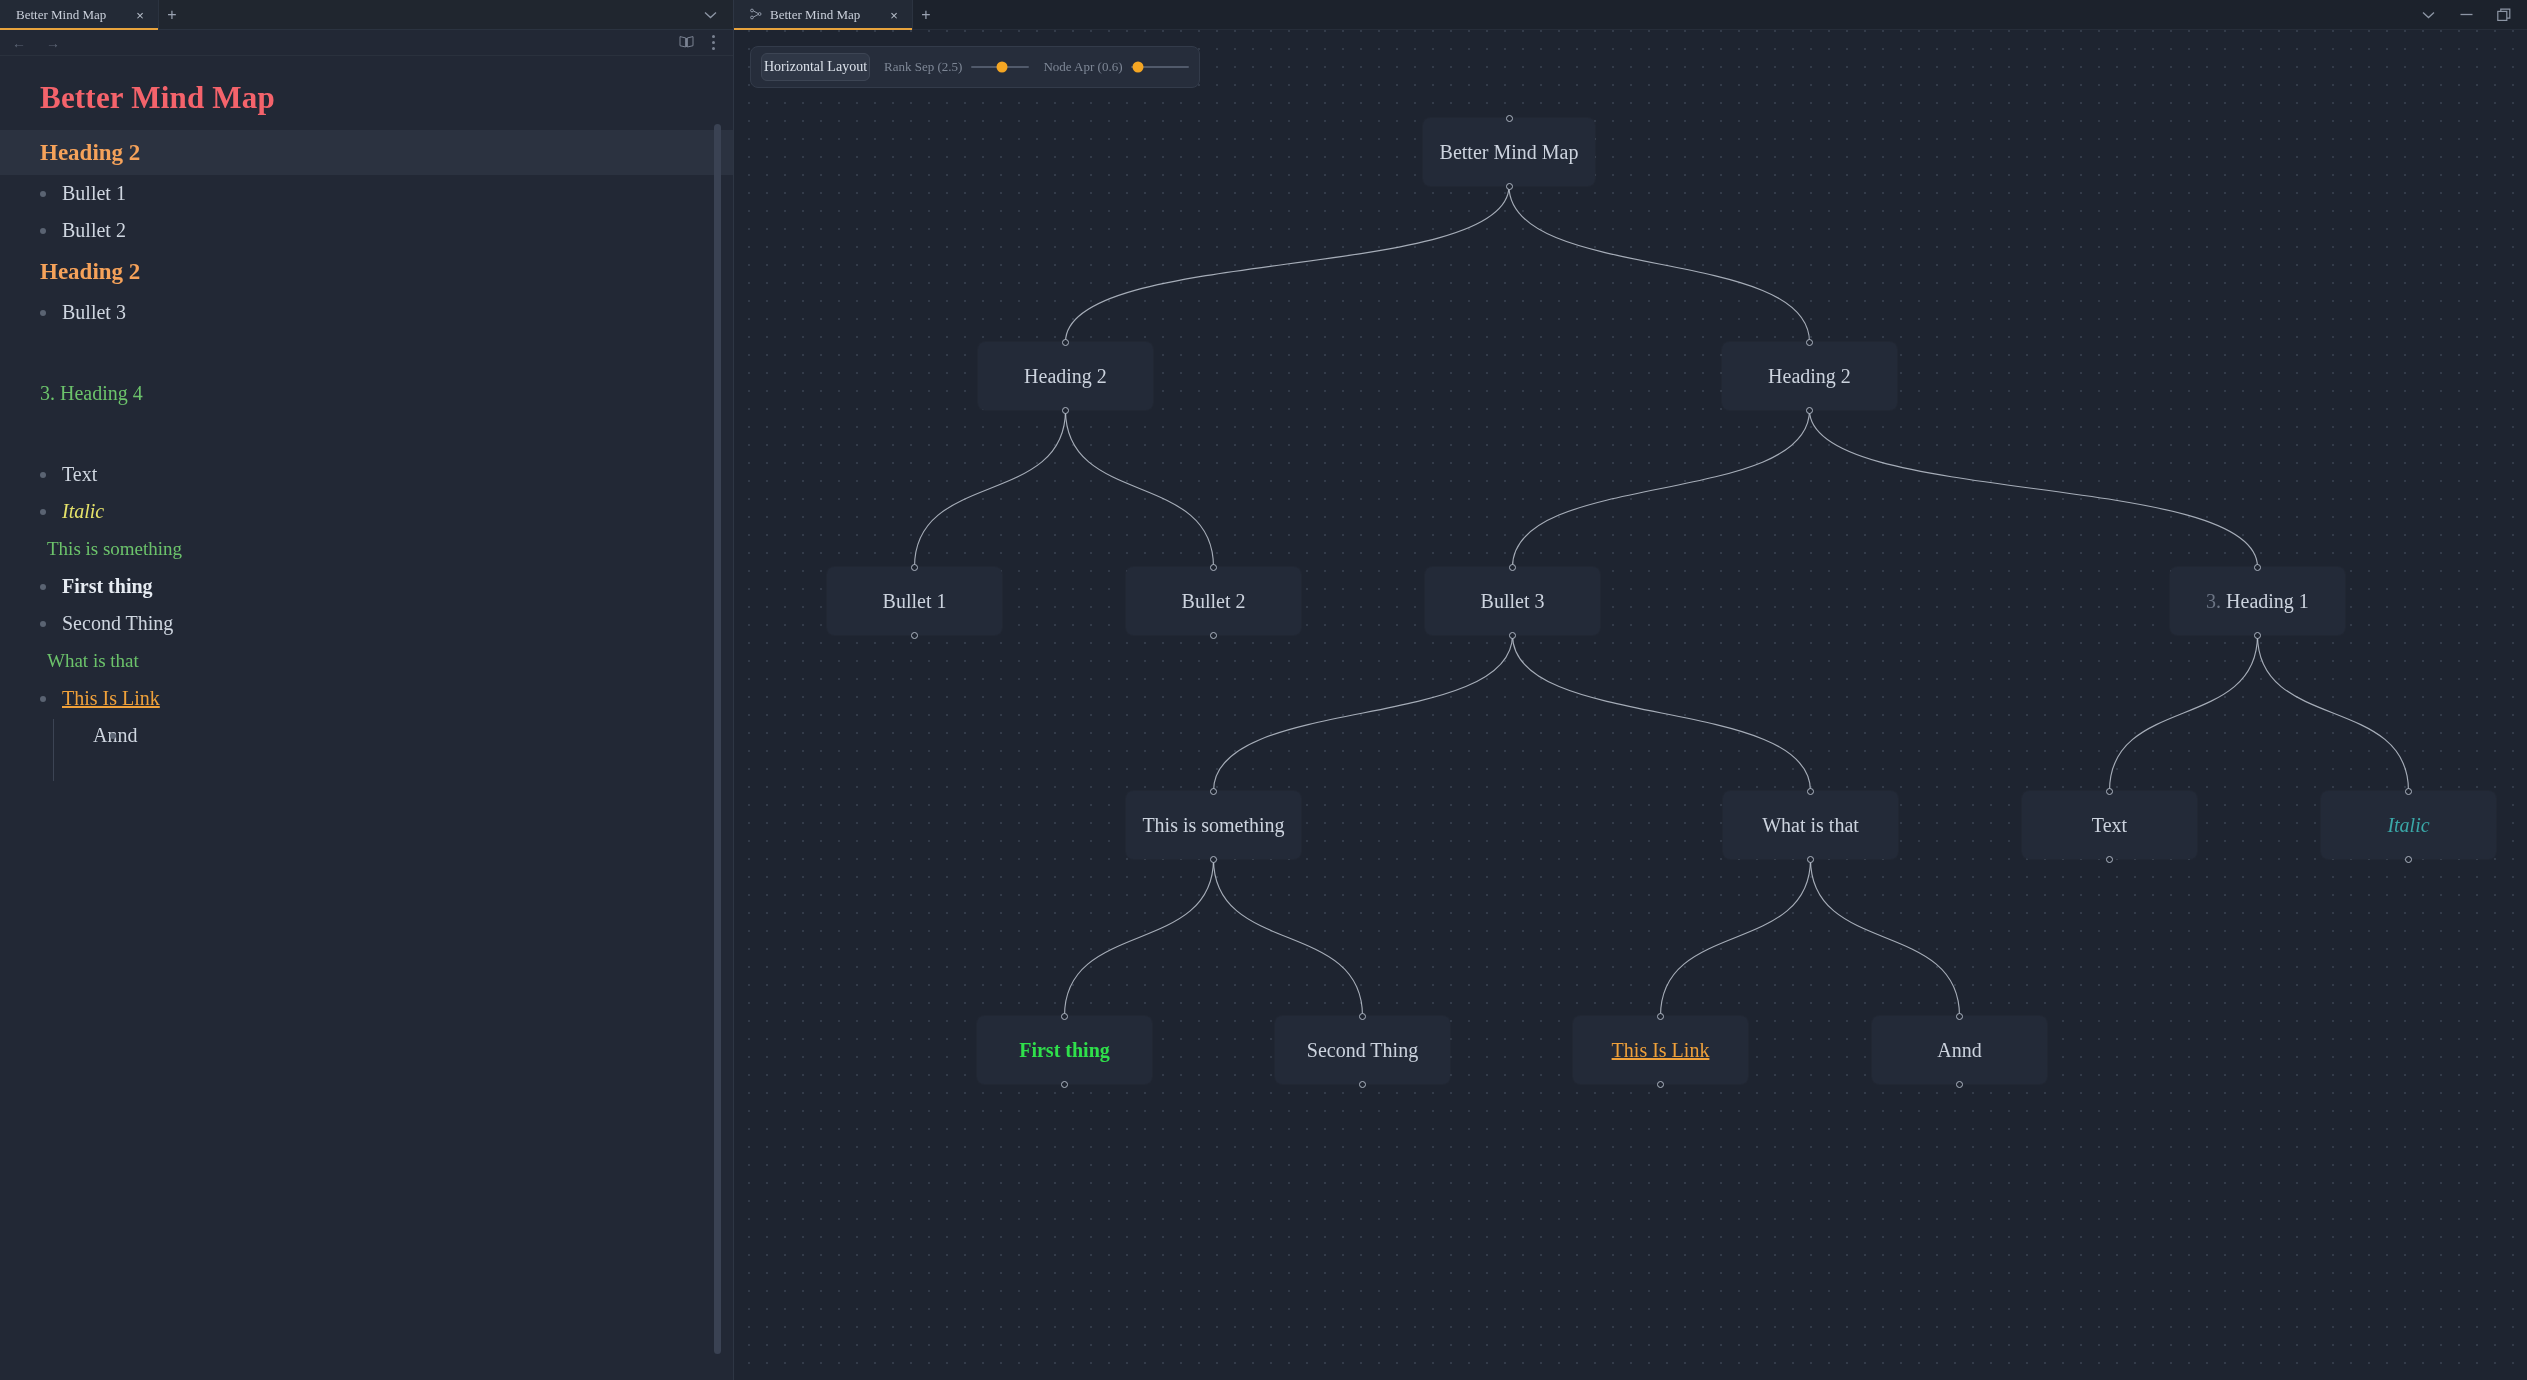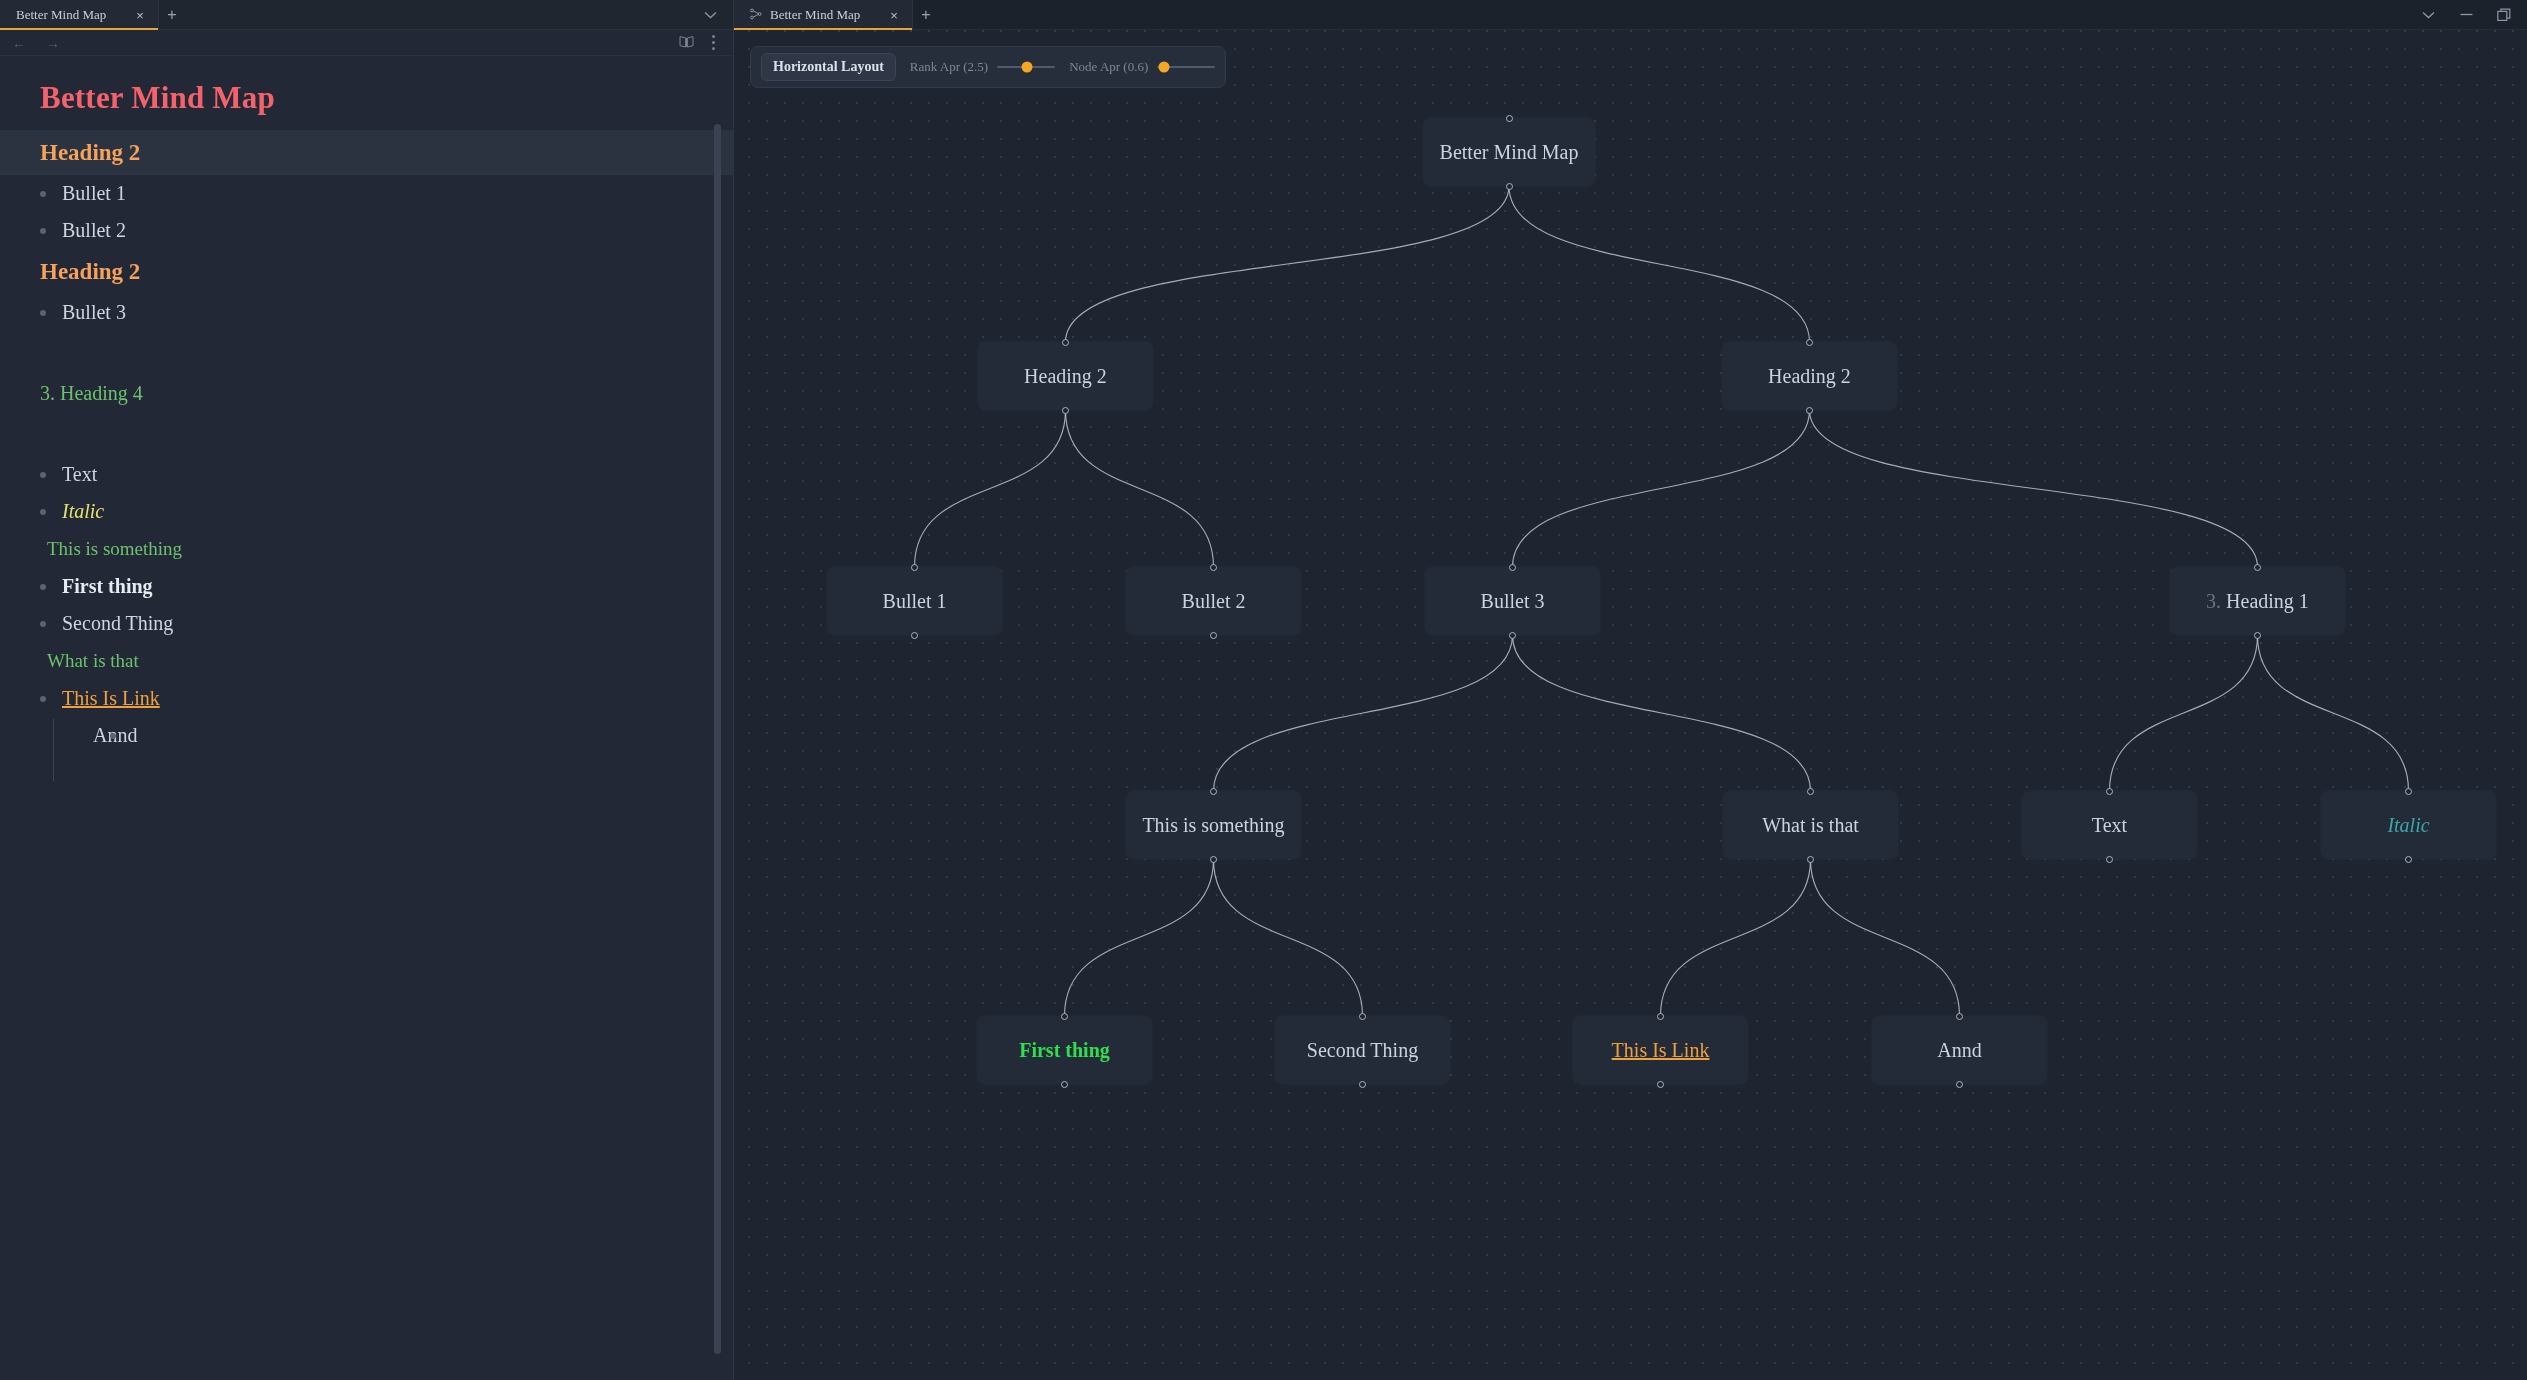--- a/index.html
+++ b/index.html
@@ -181,25 +181,25 @@
     position: absolute; left: 16px; top: 16px;
     display: flex; align-items: center; gap: 14px;
     background: #262d3b;
     border: 1px solid #333b4a;
     border-radius: 8px;
     padding: 6px 10px;
     z-index: 5;
   }
   #layout-btn {
     font-family: "Liberation Serif", serif;
-    font-size: 14px; font-weight: bold; color: #dbe1ea;
+    font-size: 14px; font-weight: normal; color: #dbe1ea;
     background: #2f3746;
     border: 1px solid #3d4554;
     border-radius: 6px;
-    padding: 5px 11px;
+    padding: 5px 2px;
     white-space: nowrap;
   }
   .slider-group { display:flex; align-items:center; gap: 9px; }
   .slider-label {
     font-family: "Liberation Serif", serif;
     font-size: 13px; color: #7e8796; white-space: nowrap;
   }
   .slider { position: relative; width: 58px; height: 14px; display:flex; align-items:center; }
   .slider .track { width: 100%; height: 2px; background: #515a6b; border-radius: 2px; }
   .slider .thumb {
@@ -419,21 +419,21 @@
           <div class="node" style="left: 1138px; top: 986px; width: 175px; height: 68px;">
             <div class="port top"></div>
             <div><span class="lbl">Annd</span></div>
             <div class="port bottom"></div>
           </div>
         </div>
 
       <div id="mm-toolbar">
         <div id="layout-btn">Horizontal Layout</div>
         <div class="slider-group">
-          <span class="slider-label">Rank Apr (2.5)</span>
+          <span class="slider-label">Rank Sep (2.5)</span>
           <div class="slider">
             <div class="track"></div>
             <div class="thumb" style="left:52%"></div>
           </div>
         </div>
         <div class="slider-group">
           <span class="slider-label">Node Apr (0.6)</span>
           <div class="slider">
             <div class="track"></div>
             <div class="thumb" style="left:12%"></div>

